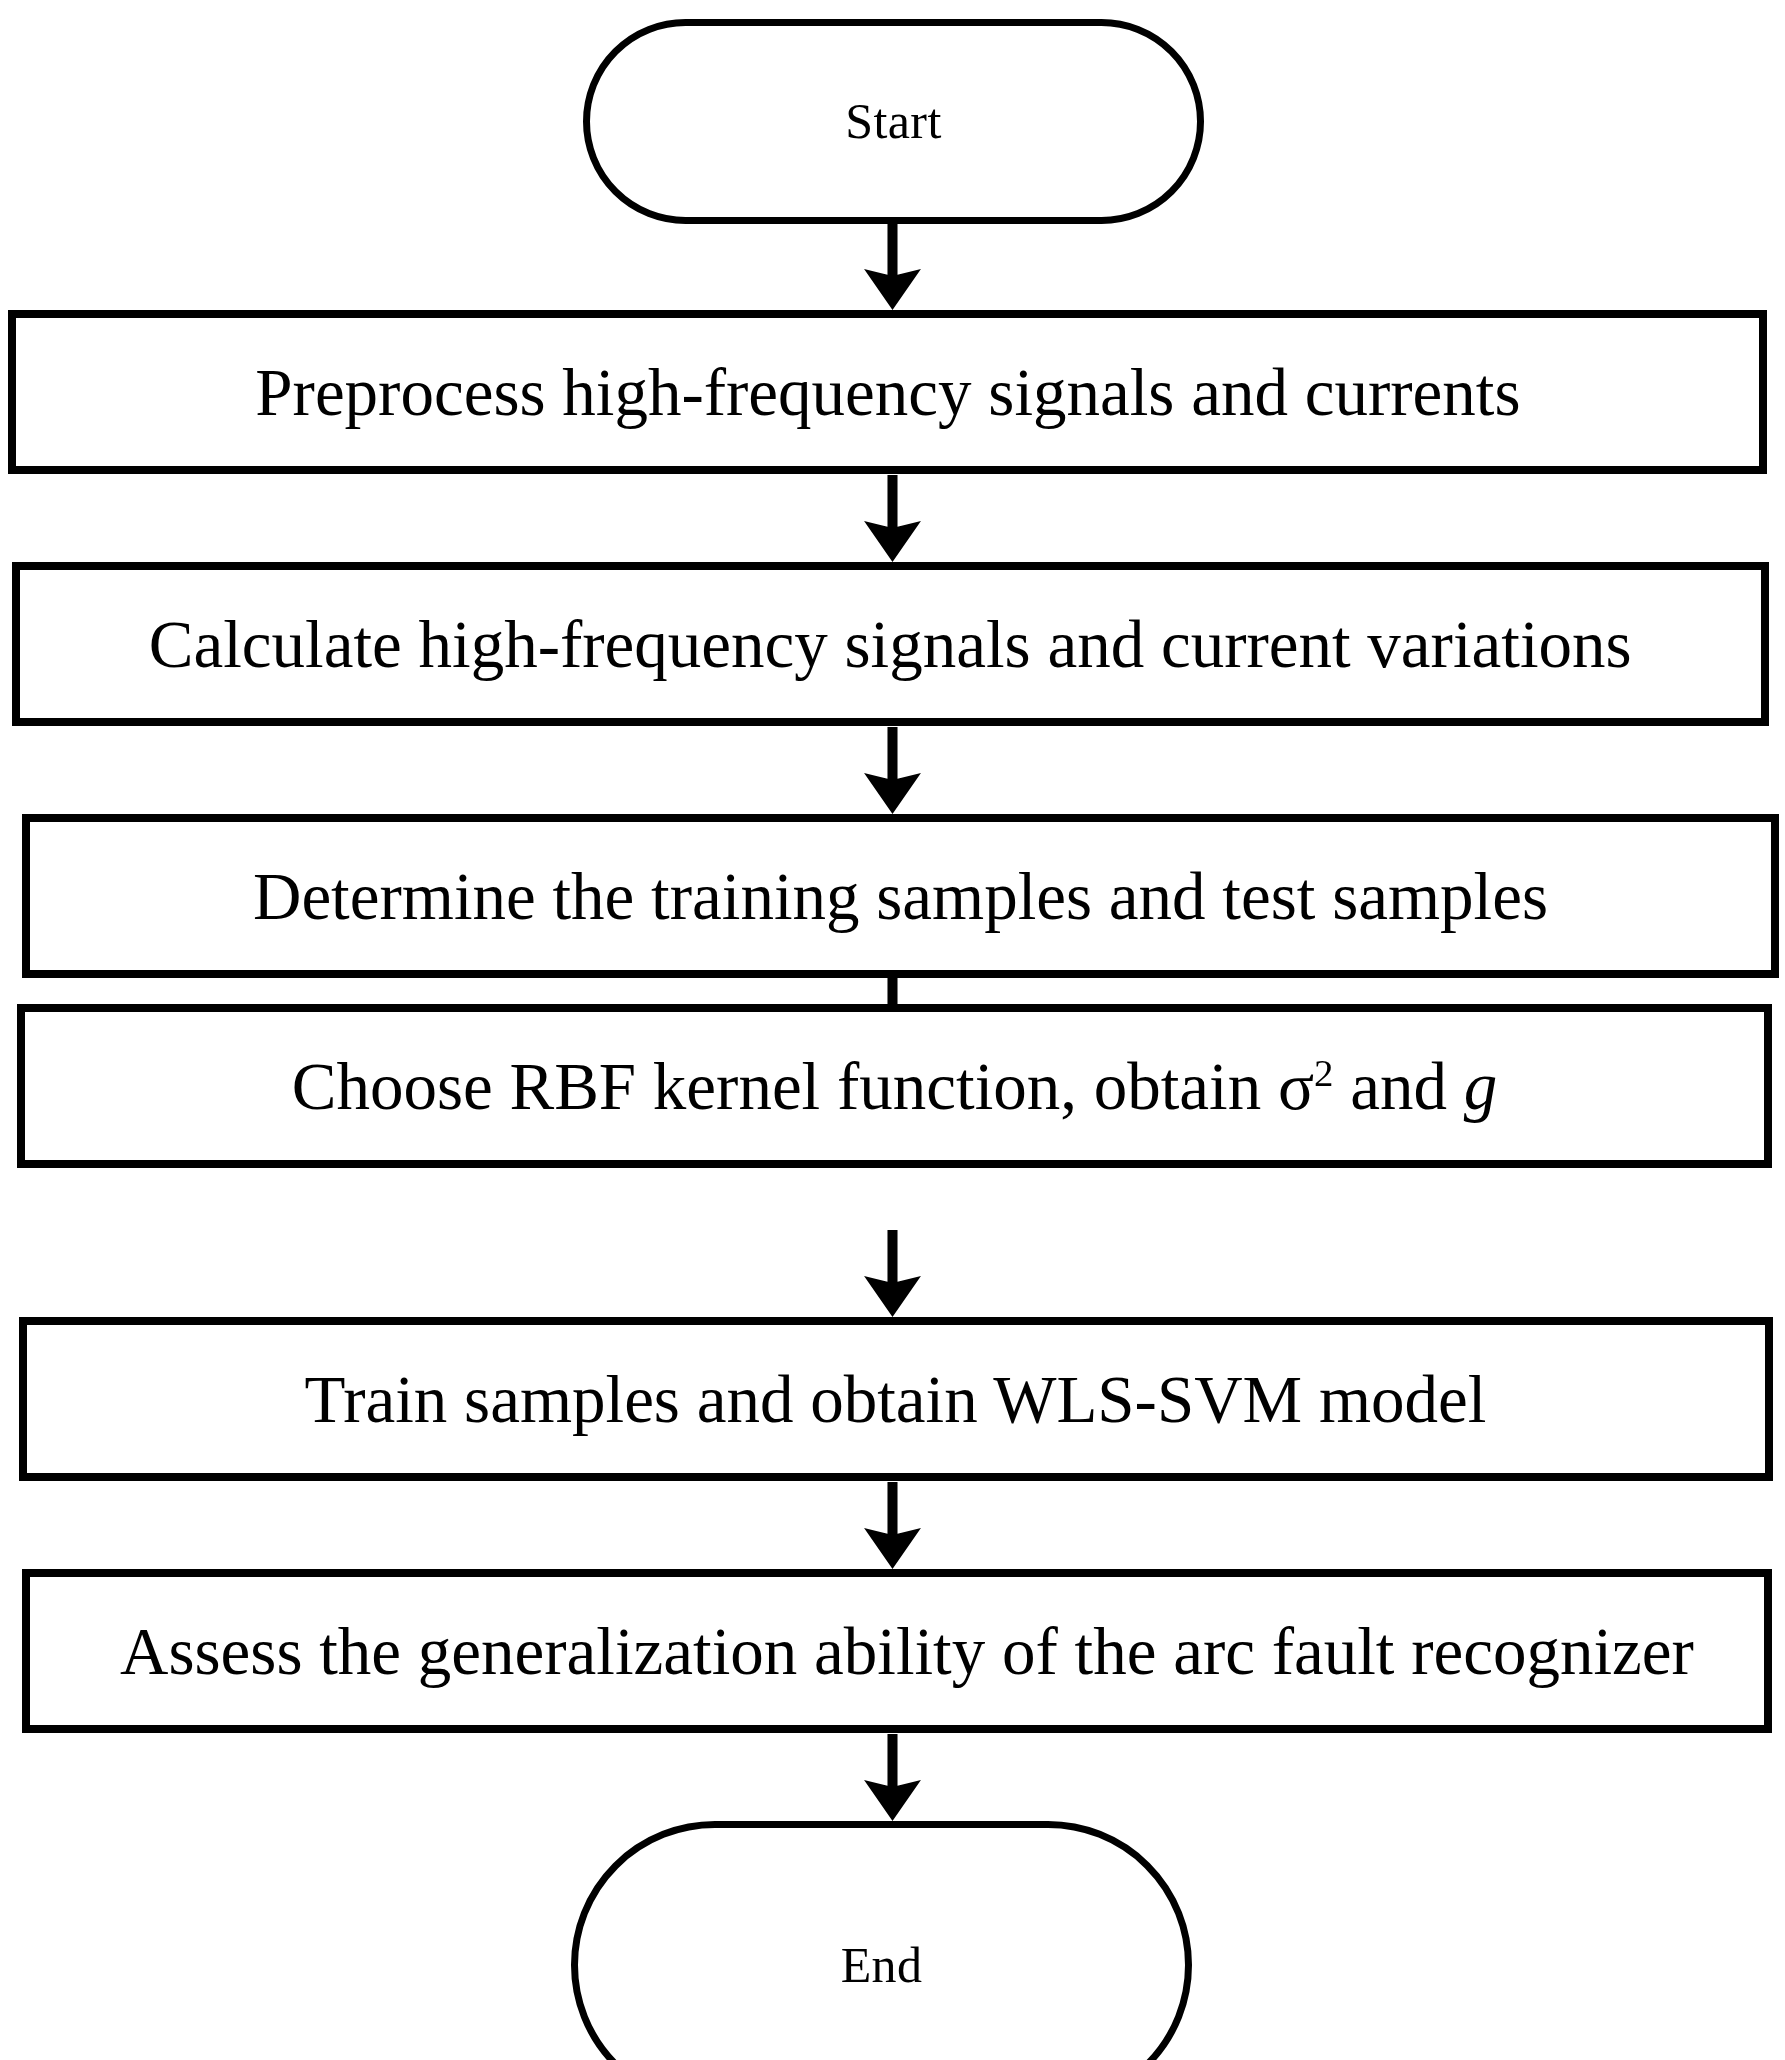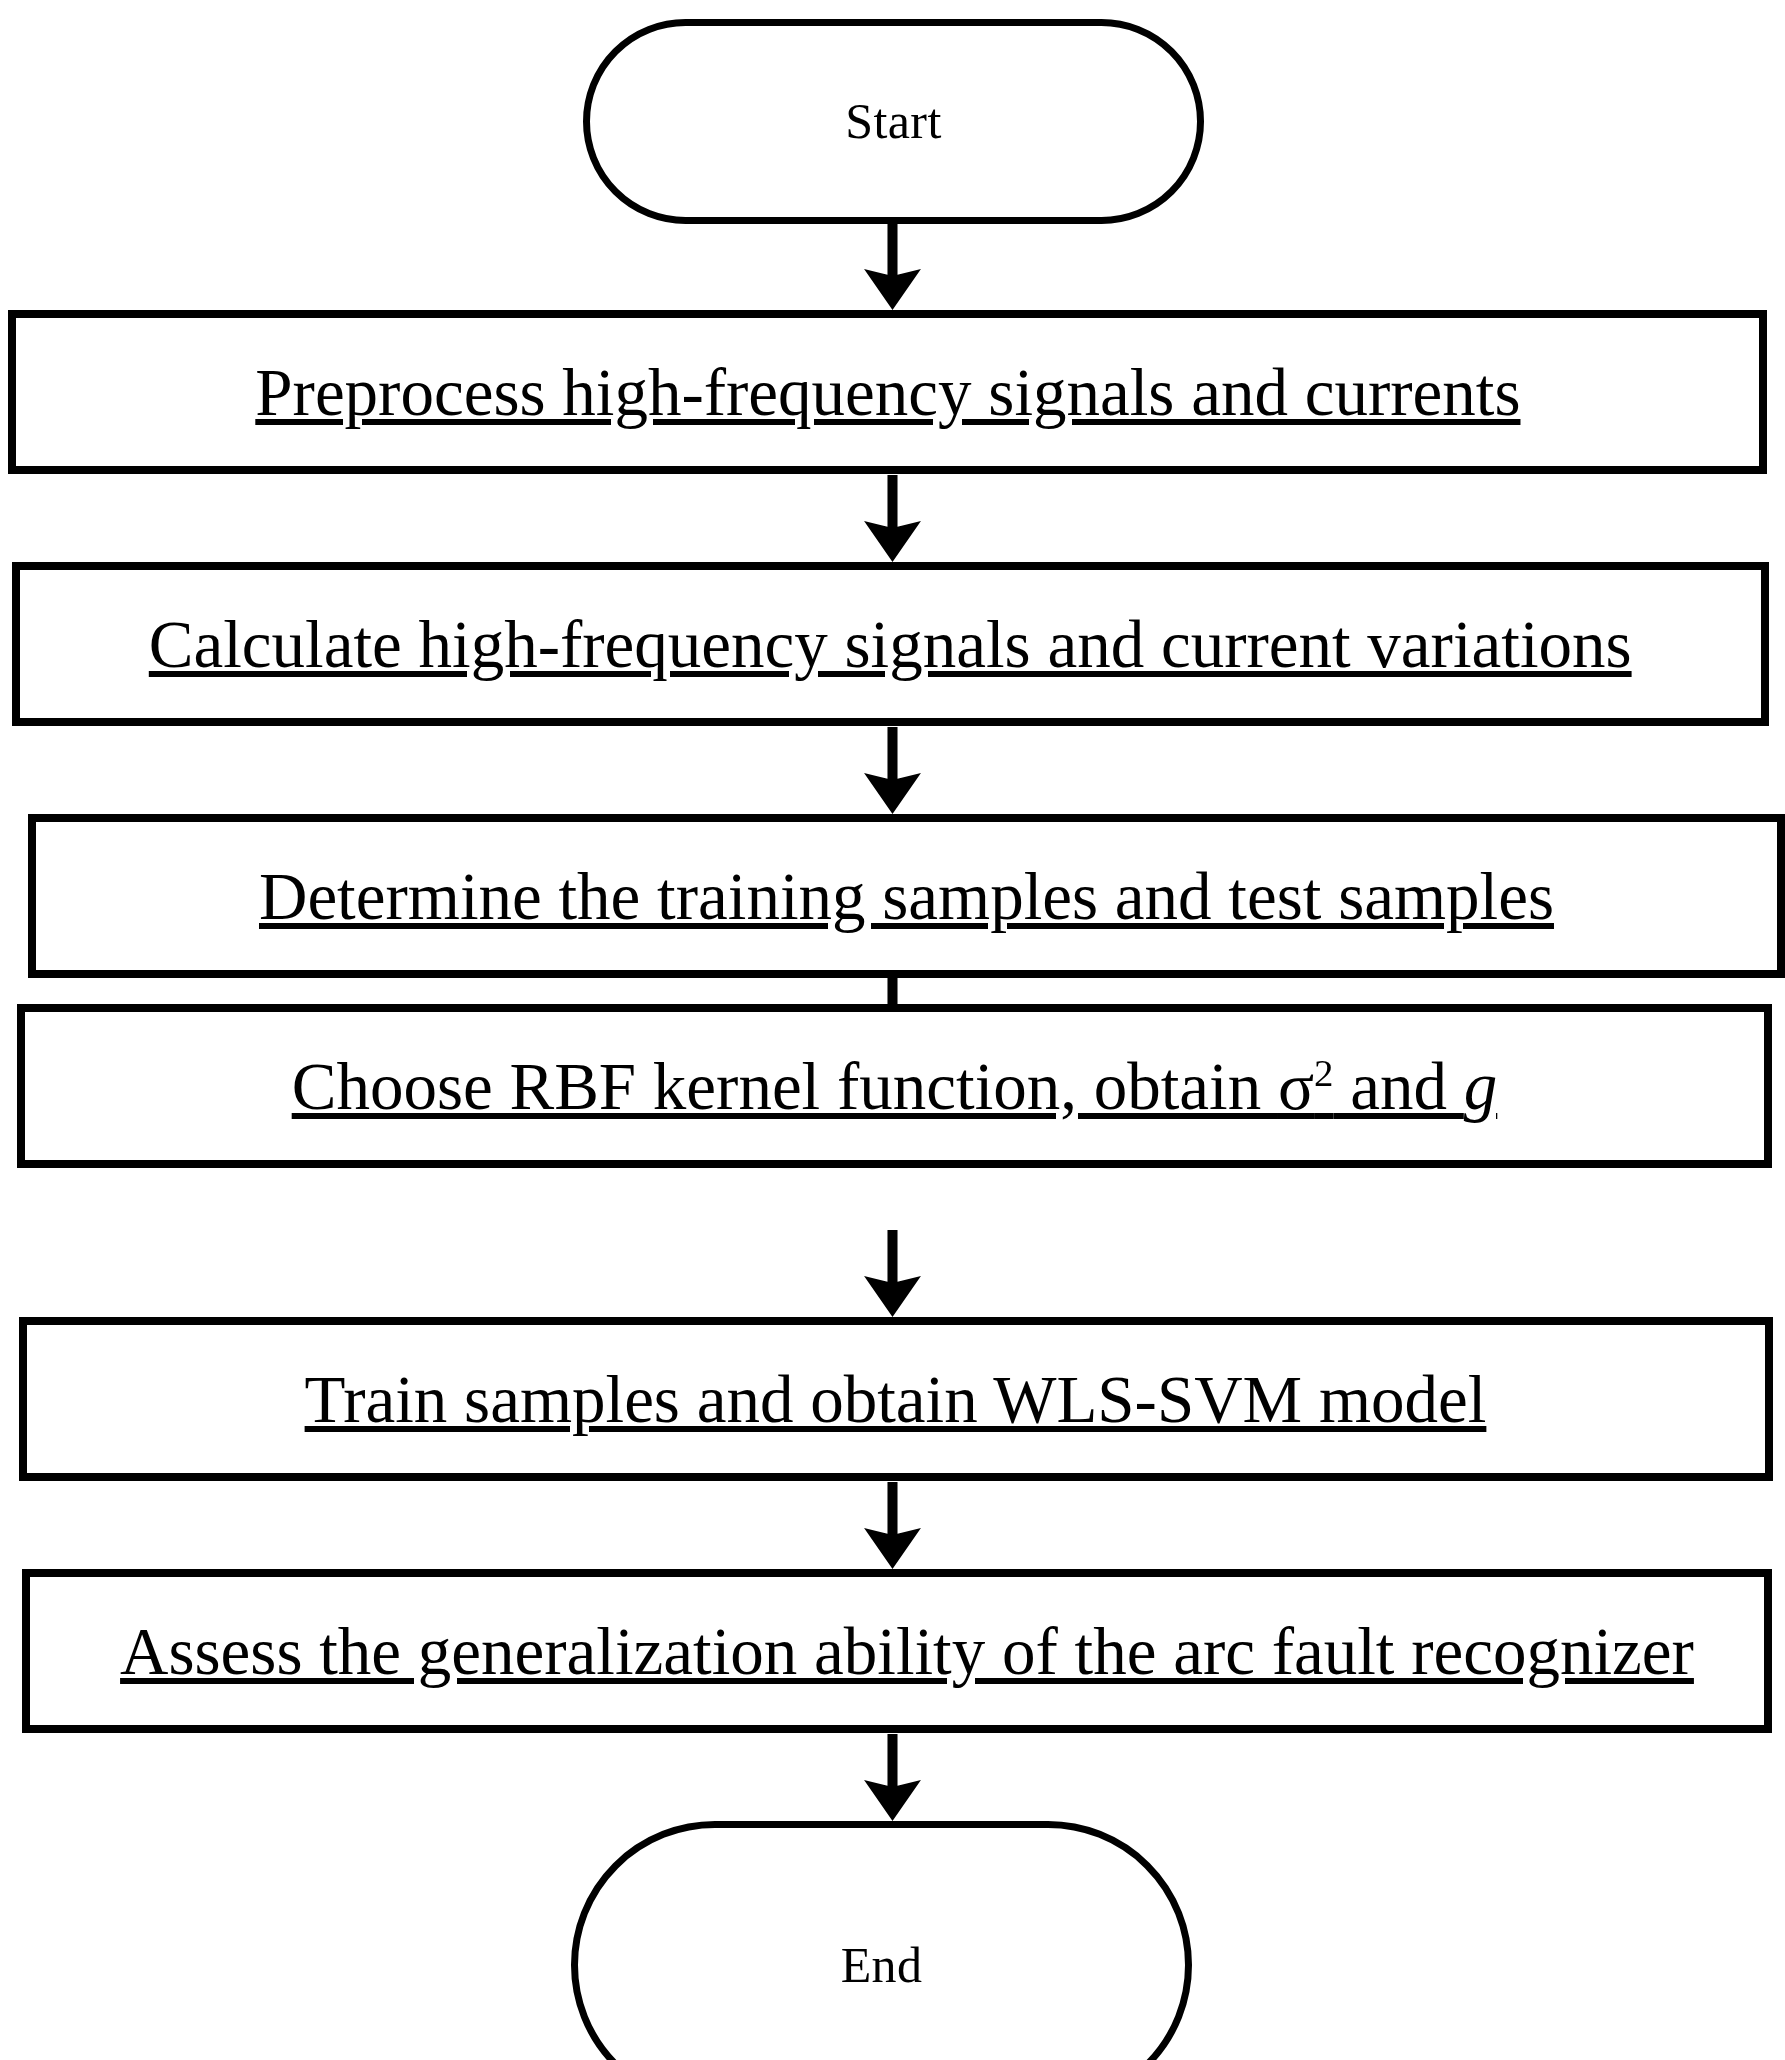--- a/index.html
+++ b/index.html
@@ -41,21 +41,20 @@
 
   
   .process {
     position: absolute;
     box-sizing: border-box;
     border: 8.4px solid #000000;
     background: #ffffff;
     display: flex;
     align-items: center;
     justify-content: center;
-    text-decoration: underline;
   }
   .process .node-label {
     font-size: 67px;
     line-height: 1.05;
     white-space: nowrap;
     text-align: center;
   }
   .process .node-label sup {
     font-size: 0.58em;
     vertical-align: super;
@@ -102,21 +101,21 @@
   <div class="process" style="left:11.7px; top:562px; width:1757px; height:164px;">
     <span class="node-label">Calculate high-frequency signals and current variations</span>
   </div>
 
   <div class="connector" style="left:864px; top:727px; width:57px; height:87px;">
     <svg width="57" height="87" viewBox="0 0 68 104" aria-hidden="true">
       <path d="M28 0 H40 V62 L68 55 L34 104 L0 55 L28 62 Z" fill="#000000"></path>
     </svg>
   </div>
 
-  <div class="process" style="left:28px; top:814px; width:1757px; height:164px;">
+  <div class="process" style="left:22px; top:814px; width:1757px; height:164px;">
     <span class="node-label">Determine the training samples and test samples</span>
   </div>
 
   <div class="connector" style="left:864px; top:978px; width:57px; height:87px;">
     <svg width="57" height="87" viewBox="0 0 68 104" aria-hidden="true">
       <path d="M28 0 H40 V62 L68 55 L34 104 L0 55 L28 62 Z" fill="#000000"></path>
     </svg>
   </div>
 
   <div class="process" style="left:17px; top:1004px; width:1755px; height:164px;">

